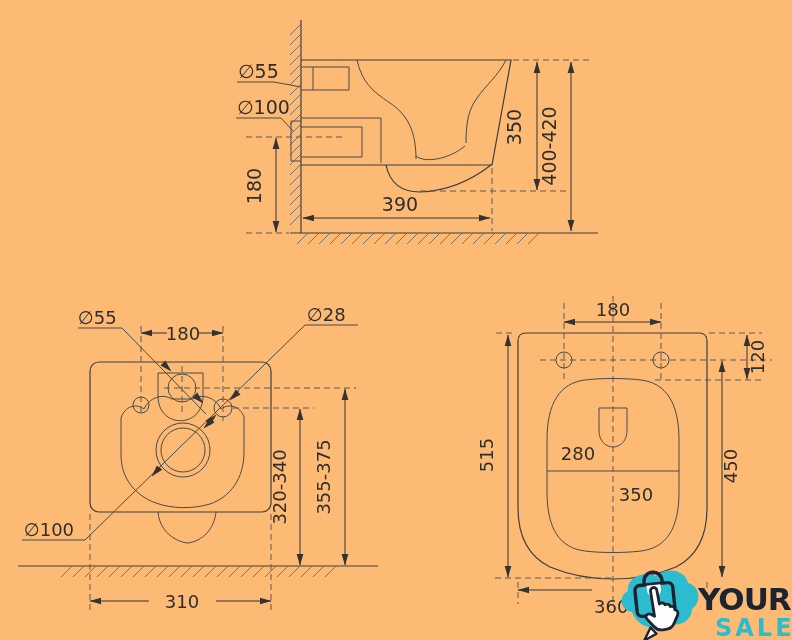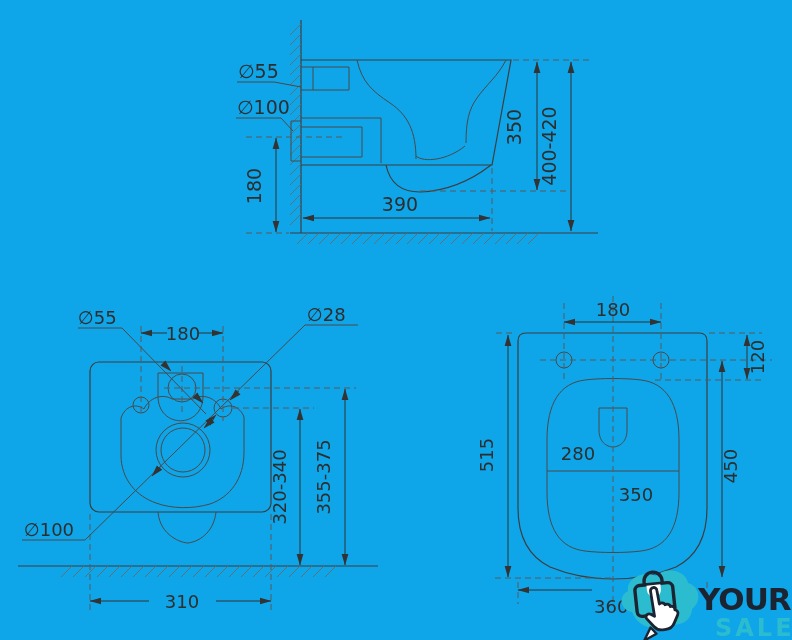--- a/index.html
+++ b/index.html
@@ -1,16 +1,16 @@
 <!DOCTYPE html>
 <html><head>
 <meta charset="utf-8">
 <style>
   html,body{margin:0;padding:0;background:#e8e8e8;}
-  .canvas{position:relative;width:792px;height:640px;background:#0ea5e9;overflow:hidden;
+  .canvas{position:relative;width:792px;height:640px;background:#fdba74;overflow:hidden;
           font-family:"DejaVu Sans",sans-serif;}
   svg{position:absolute;left:0;top:0;}
   .ln   {stroke:#3e3e3e;fill:none;stroke-width:1.2;}
   .thin {stroke:#4a4a4a;fill:none;stroke-width:1;}
   .dash {stroke:#5a5a5a;fill:none;stroke-width:1;stroke-dasharray:6 4;}
   .dim  {stroke:#333;fill:none;stroke-width:1;}
   .hatch{stroke:#6a6a6a;fill:none;stroke-width:0.9;}
   text.t{fill:#2e2e2e;font-family:"DejaVu Sans",sans-serif;font-size:18px;}
   text.t19{fill:#2e2e2e;font-family:"DejaVu Sans",sans-serif;font-size:19px;}
   text.logo1{font-family:"DejaVu Sans",sans-serif;font-weight:800;font-size:31px;letter-spacing:-1px;}

